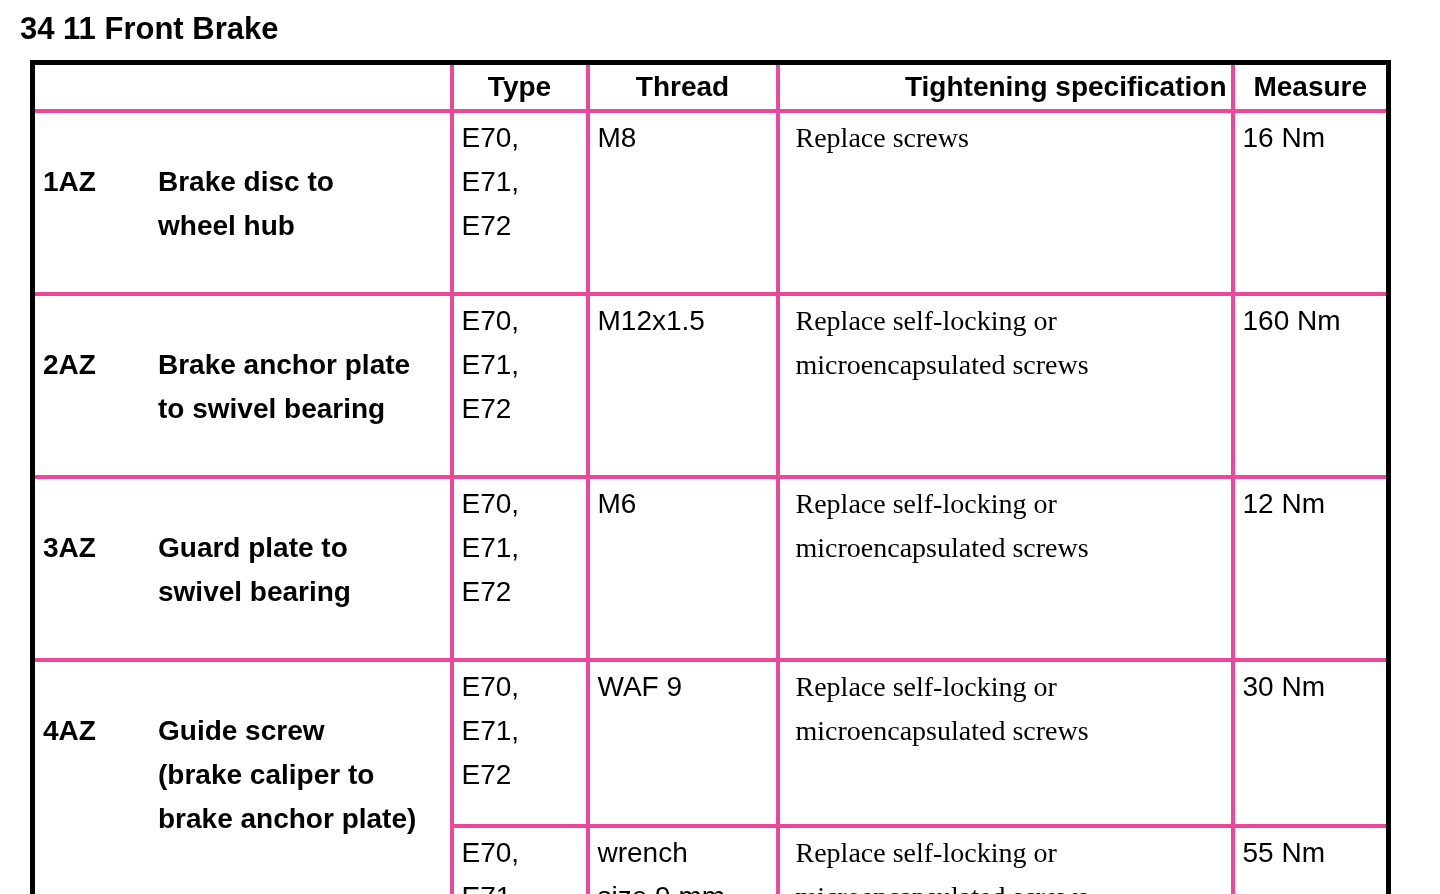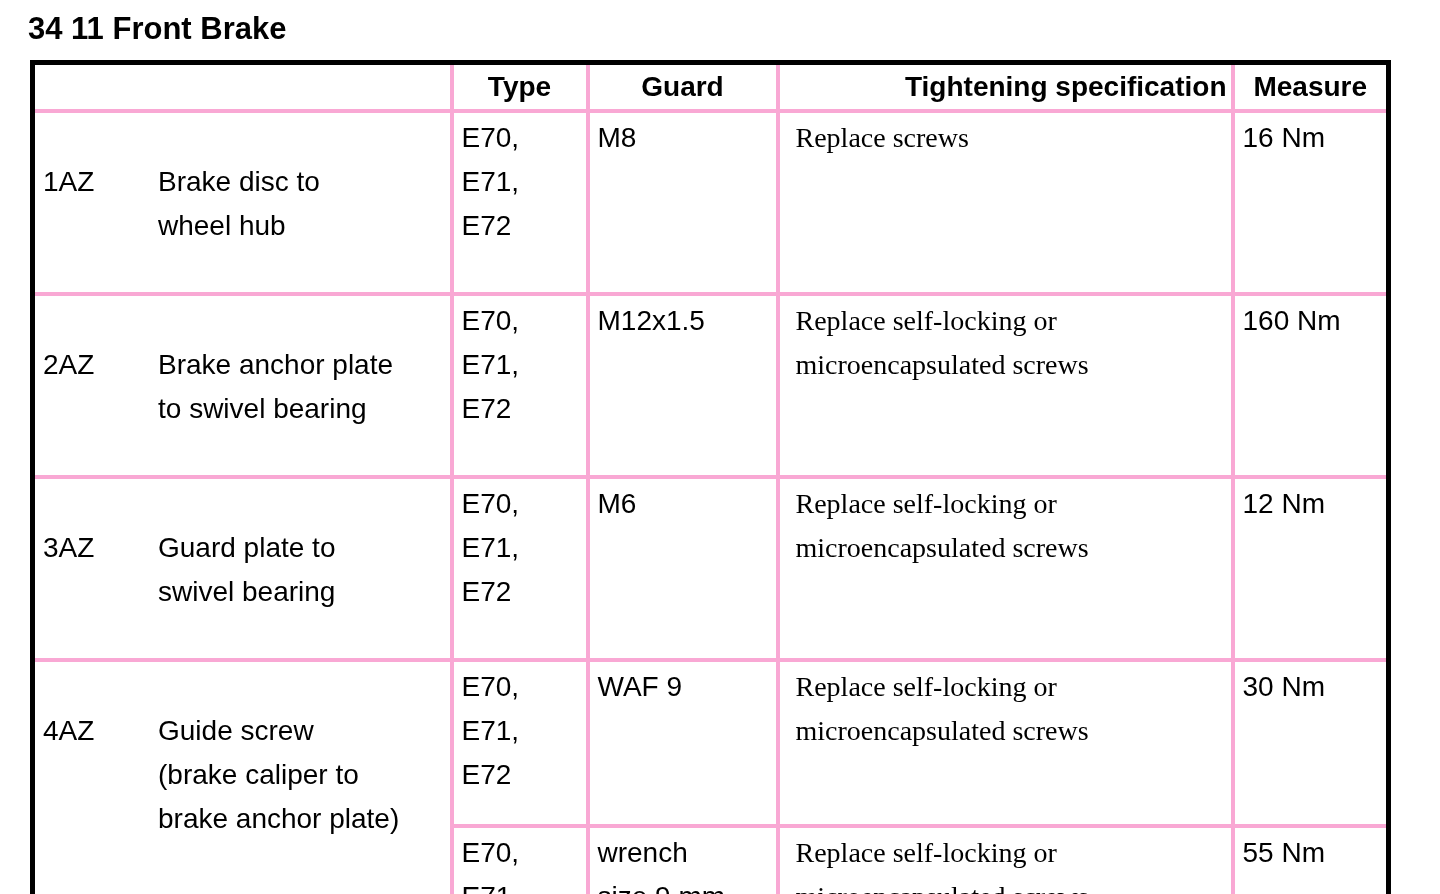--- a/index.html
+++ b/index.html
@@ -10,39 +10,39 @@
   body {
     position: relative;
     width: 1440px;
     height: 894px;
     font-family: "Liberation Sans", sans-serif;
     color: #000000;
     overflow: hidden;
   }
   .page-title {
     position: absolute;
-    left: 28px;
+    left: 20px;
     top: 10px;
     font-size: 31px;
     font-weight: bold;
     letter-spacing: 0px;
     line-height: 38px;
     white-space: nowrap;
   }
   table.spec-table {
     position: absolute;
     left: 30px;
     top: 60px;
     border-collapse: collapse;
     table-layout: fixed;
     border: 5px solid #000000;
   }
   table.spec-table td,
   table.spec-table th {
-    border: 4px solid #f9a8d4;
+    border: 4px solid #ec4899;
     vertical-align: top;
     padding: 3px 6px 0 8px;
     font-size: 28px;
     line-height: 44px;
     white-space: pre-line;
     overflow: hidden;
     text-align: left;
     font-weight: normal;
   }
   table.spec-table th {
@@ -56,20 +56,21 @@
     text-align: right;
     padding-left: 22px;
   }
   table.spec-table td.cell-tightening {
     padding-left: 16px;
     font-family: Liberation Serif, serif;
   }
   .desc-flex {
     display: flex;
     align-items: flex-start;
+    font-weight: bold;
   }
   .row-code {
     width: 92px;
     flex-shrink: 0;
     white-space: nowrap;
   }
   .row-description {
     white-space: pre-line;
     margin-left: 23px;
   }
@@ -91,21 +92,21 @@
     <col style="width:136px">
     <col style="width:190px">
     <col style="width:455px">
     <col style="width:156px">
   </colgroup>
 
   <tbody>
       <tr class="r-header">
     <th></th>
     <th>Type</th>
-    <th>Guard</th>
+    <th>Thread</th>
     <th class="th-tightening">Tightening specification</th>
     <th>Measure</th>
   </tr>
 
   <tr class="r-1">
     <td>
       <div class="desc-flex">
         <span class="row-code">1AZ</span>
         <span class="row-description">Brake disc to
 wheel hub</span>

